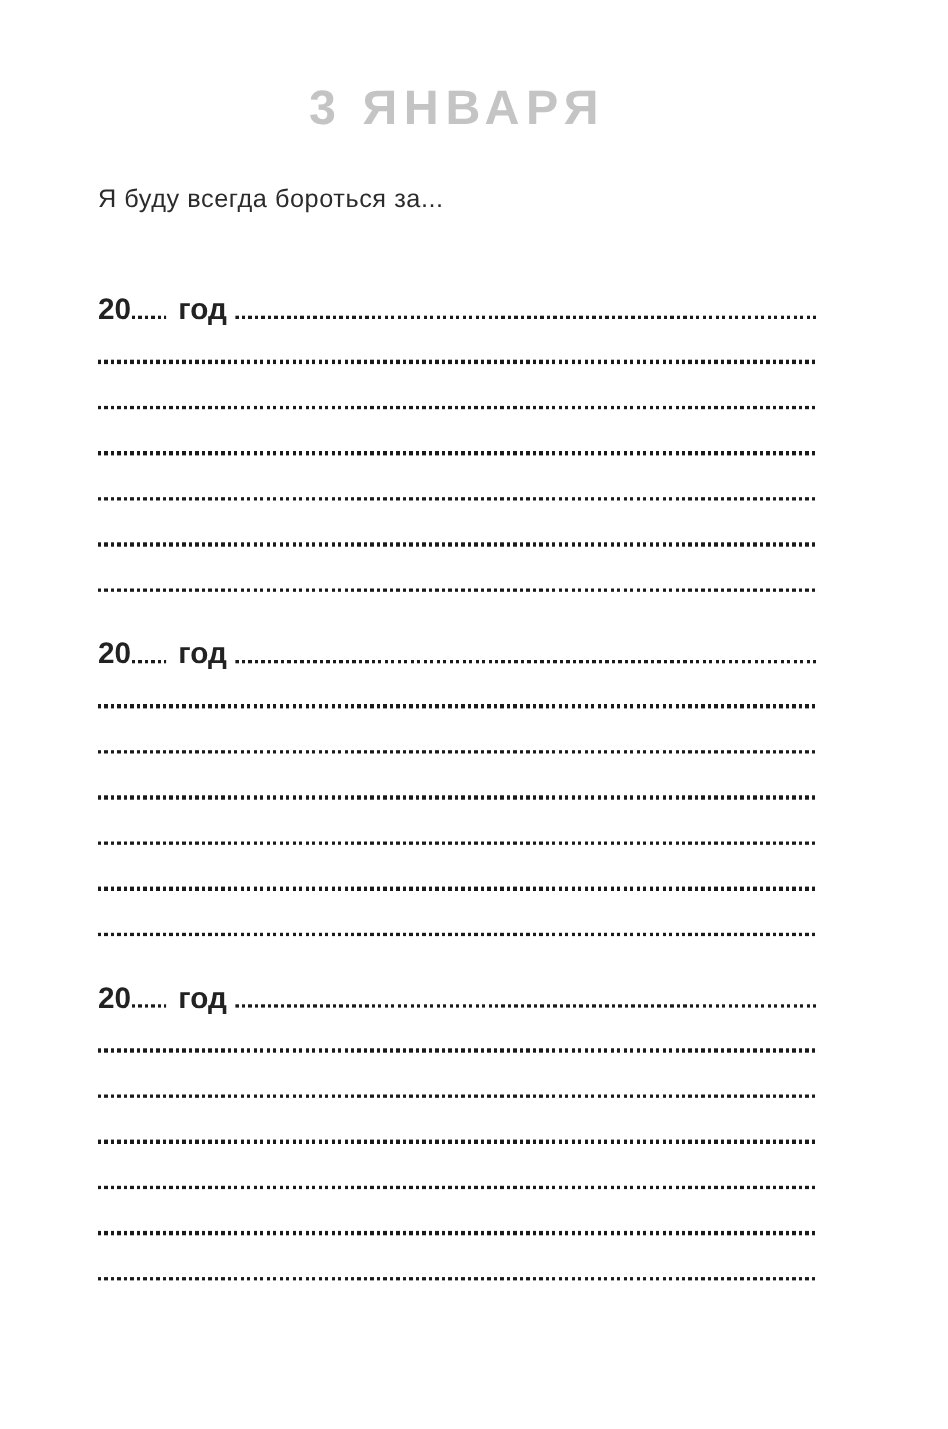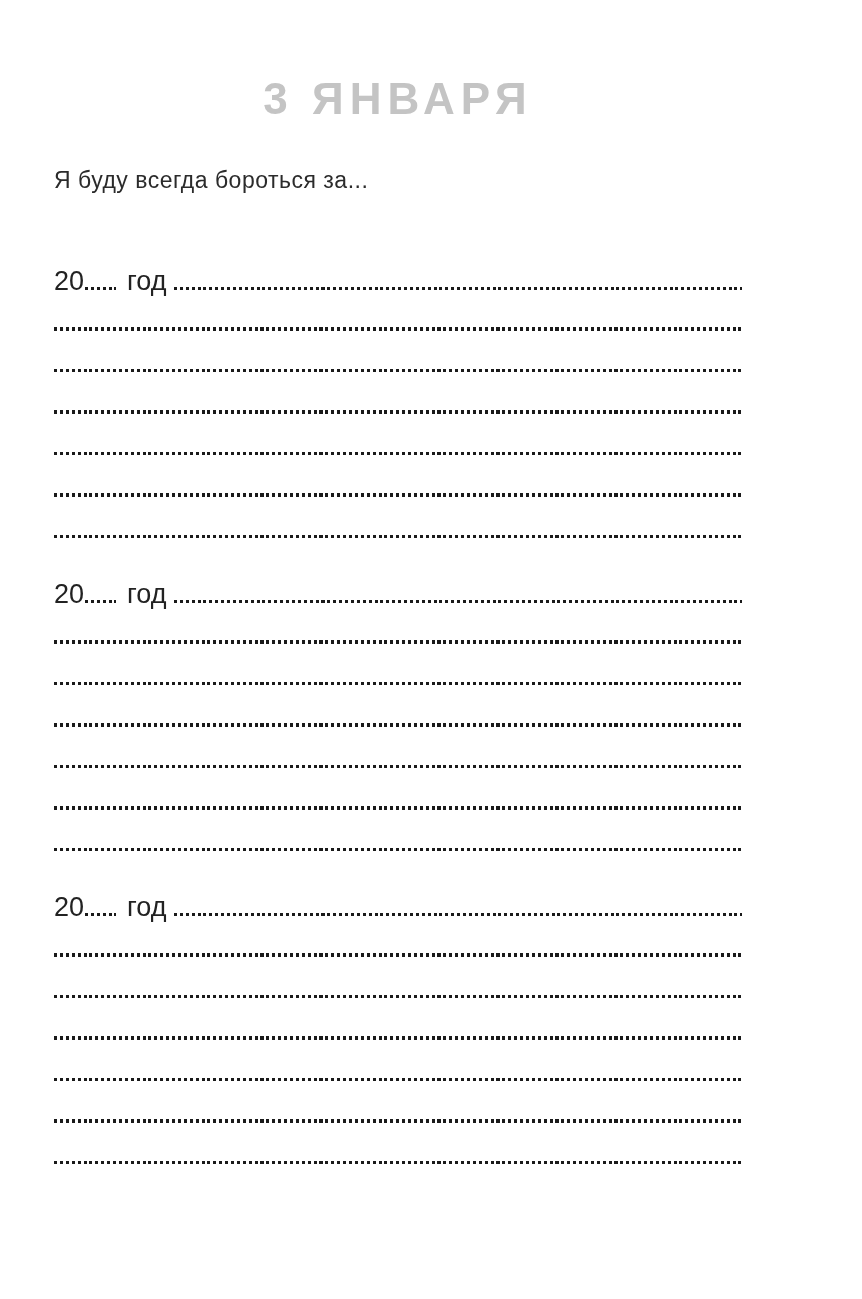--- a/index.html
+++ b/index.html
@@ -10,21 +10,21 @@
   .page {
     position: relative;
     width: 862px;
     height: 1299px;
     background: #ffffff;
     overflow: hidden;
     font-family: "Liberation Sans", sans-serif;
     box-sizing: border-box;
   }
   .content {
-    padding: 0 120px 0 54px; 
+    padding: 0 120px 0 89px; 
   }
   .title {
     margin: 0;
     margin-top: 74px;
     text-align: center;
     font-size: 44px;
     line-height: 1.15;
     font-weight: 700;
     letter-spacing: 6px;
     color: #c4c4c4;
@@ -44,20 +44,21 @@
   .entry + .entry {
     margin-top: 43px;
   }
   .year-row {
     display: flex;
     align-items: flex-end;
     font-size: 27px;
     line-height: 1;
     color: #222222;
     white-space: nowrap;
+    font-weight: bold;
   }
   
   .dots {
     height: 3.5px;
     background-image: repeating-linear-gradient(
       to right,
       #1a1a1a 0, #1a1a1a 3px,
       transparent 3px, transparent 5.9px
     );
   }

